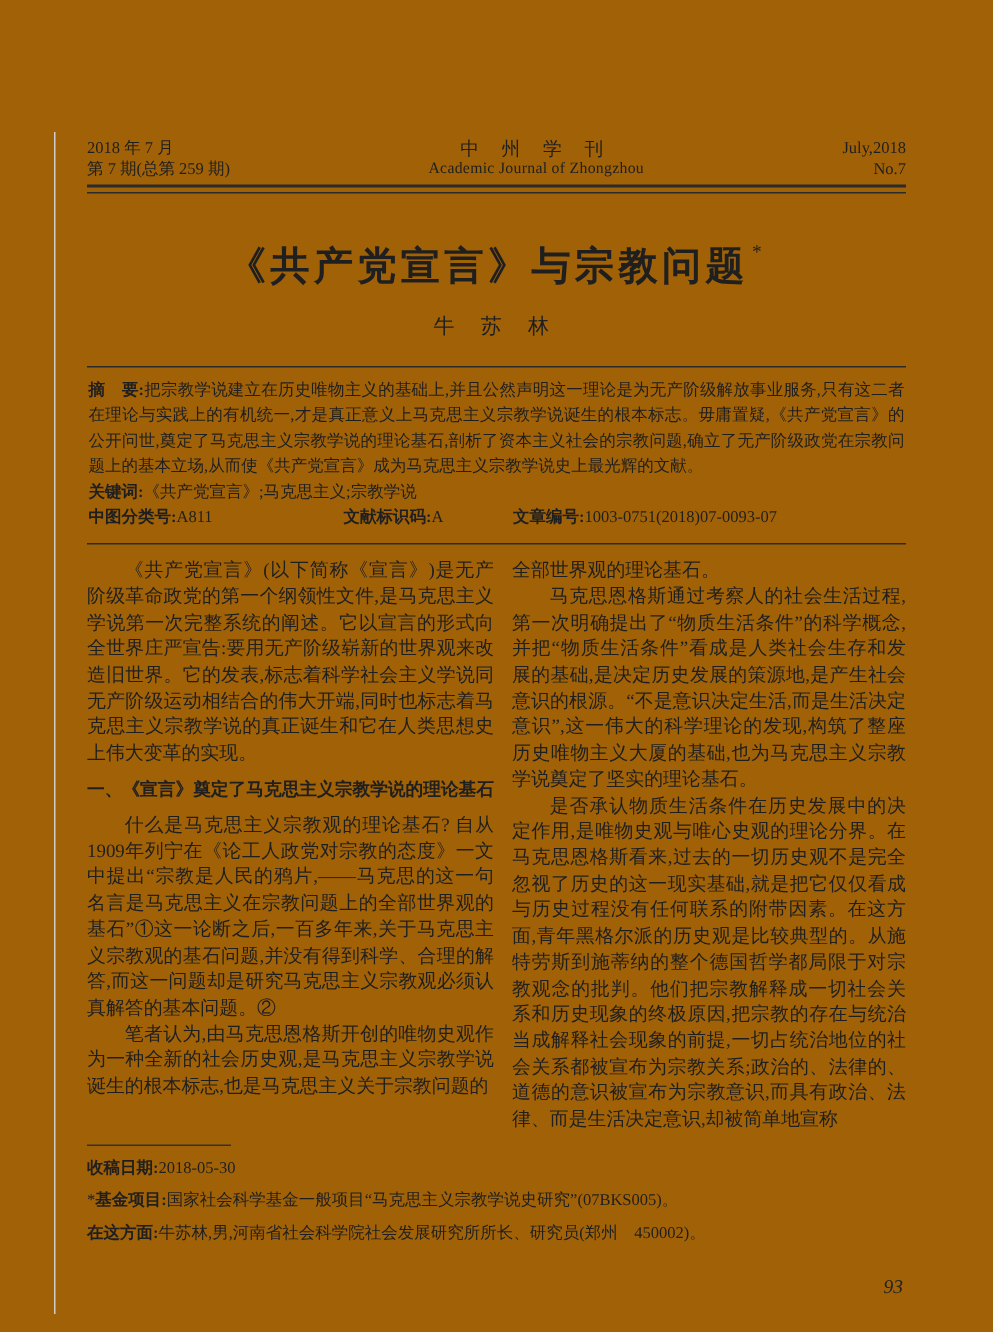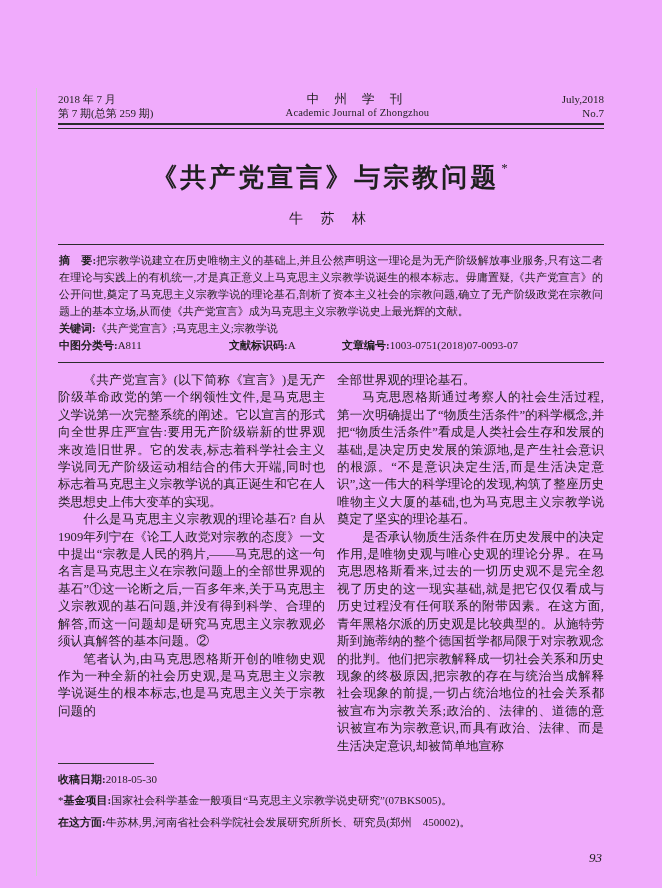--- a/index.html
+++ b/index.html
@@ -3,21 +3,21 @@
 <meta charset="utf-8">
 <style>
   html,body{margin:0;padding:0;}
   body{
     width:662px;height:888px;
     background:#fcfcfc;
     color:#1f1f1f;
     font-family:"Liberation Serif","DejaVu Serif",serif;
     overflow:hidden;
   }
-  .page{position:relative;width:662px;height:888px;background:#f0abfc;}
+  .page{position:relative;width:662px;height:888px;background:#a16207;}
   .scan-edge{position:absolute;left:36px;top:88px;width:1px;height:788px;background:#cdcdcd;}
   .content{position:absolute;left:58px;top:0;width:546px;}
 
   
   .jheader{display:flex;justify-content:space-between;align-items:flex-start;margin-top:92px;font-size:11px;line-height:14px;}
   .h-left,.h-right{white-space:nowrap;}
   .h-right{text-align:right;}
   .h-center{text-align:center;flex:1;}
   .h-cn{font-size:12.5px;letter-spacing:6px;}
   .h-en{font-size:10.5px;letter-spacing:0.2px;}
@@ -88,20 +88,21 @@
       <p class="abs-meta">
         <span class="m1"><b>中图分类号:</b><span>A811</span></span>
         <span class="m2"><b>文献标识码:</b><span>A</span></span>
         <span class="m3"><b>文章编号:</b><span>1003-0751(2018)07-0093-07</span></span>
       </p>
     </div>
 
     <div class="body-cols">
       <div class="col">
           <p class="">《共产党宣言》(以下简称《宣言》)是无产阶级革命政党的第一个纲领性文件,是马克思主义学说第一次完整系统的阐述。它以宣言的形式向全世界庄严宣告:要用无产阶级崭新的世界观来改造旧世界。它的发表,标志着科学社会主义学说同无产阶级运动相结合的伟大开端,同时也标志着马克思主义宗教学说的真正诞生和它在人类思想史上伟大变革的实现。</p>
+          <p class="sec-heading">一、《宣言》奠定了马克思主义宗教学说的理论基石</p>
           <p class="">什么是马克思主义宗教观的理论基石? 自从1909年列宁在《论工人政党对宗教的态度》一文中提出“宗教是人民的鸦片,——马克思的这一句名言是马克思主义在宗教问题上的全部世界观的基石”①这一论断之后,一百多年来,关于马克思主义宗教观的基石问题,并没有得到科学、合理的解答,而这一问题却是研究马克思主义宗教观必须认真解答的基本问题。②</p>
           <p class="">笔者认为,由马克思恩格斯开创的唯物史观作为一种全新的社会历史观,是马克思主义宗教学说诞生的根本标志,也是马克思主义关于宗教问题的</p>
         </div>
       <div class="col">
           <p class="noindent">全部世界观的理论基石。</p>
           <p class="">马克思恩格斯通过考察人的社会生活过程,第一次明确提出了“物质生活条件”的科学概念,并把“物质生活条件”看成是人类社会生存和发展的基础,是决定历史发展的策源地,是产生社会意识的根源。“不是意识决定生活,而是生活决定意识”,这一伟大的科学理论的发现,构筑了整座历史唯物主义大厦的基础,也为马克思主义宗教学说奠定了坚实的理论基石。</p>
           <p class="">是否承认物质生活条件在历史发展中的决定作用,是唯物史观与唯心史观的理论分界。在马克思恩格斯看来,过去的一切历史观不是完全忽视了历史的这一现实基础,就是把它仅仅看成与历史过程没有任何联系的附带因素。在这方面,青年黑格尔派的历史观是比较典型的。从施特劳斯到施蒂纳的整个德国哲学都局限于对宗教观念的批判。他们把宗教解释成一切社会关系和历史现象的终极原因,把宗教的存在与统治当成解释社会现象的前提,一切占统治地位的社会关系都被宣布为宗教关系;政治的、法律的、道德的意识被宣布为宗教意识,而具有政治、法律、而是生活决定意识,却被简单地宣称</p>
         </div>
     </div>
 

